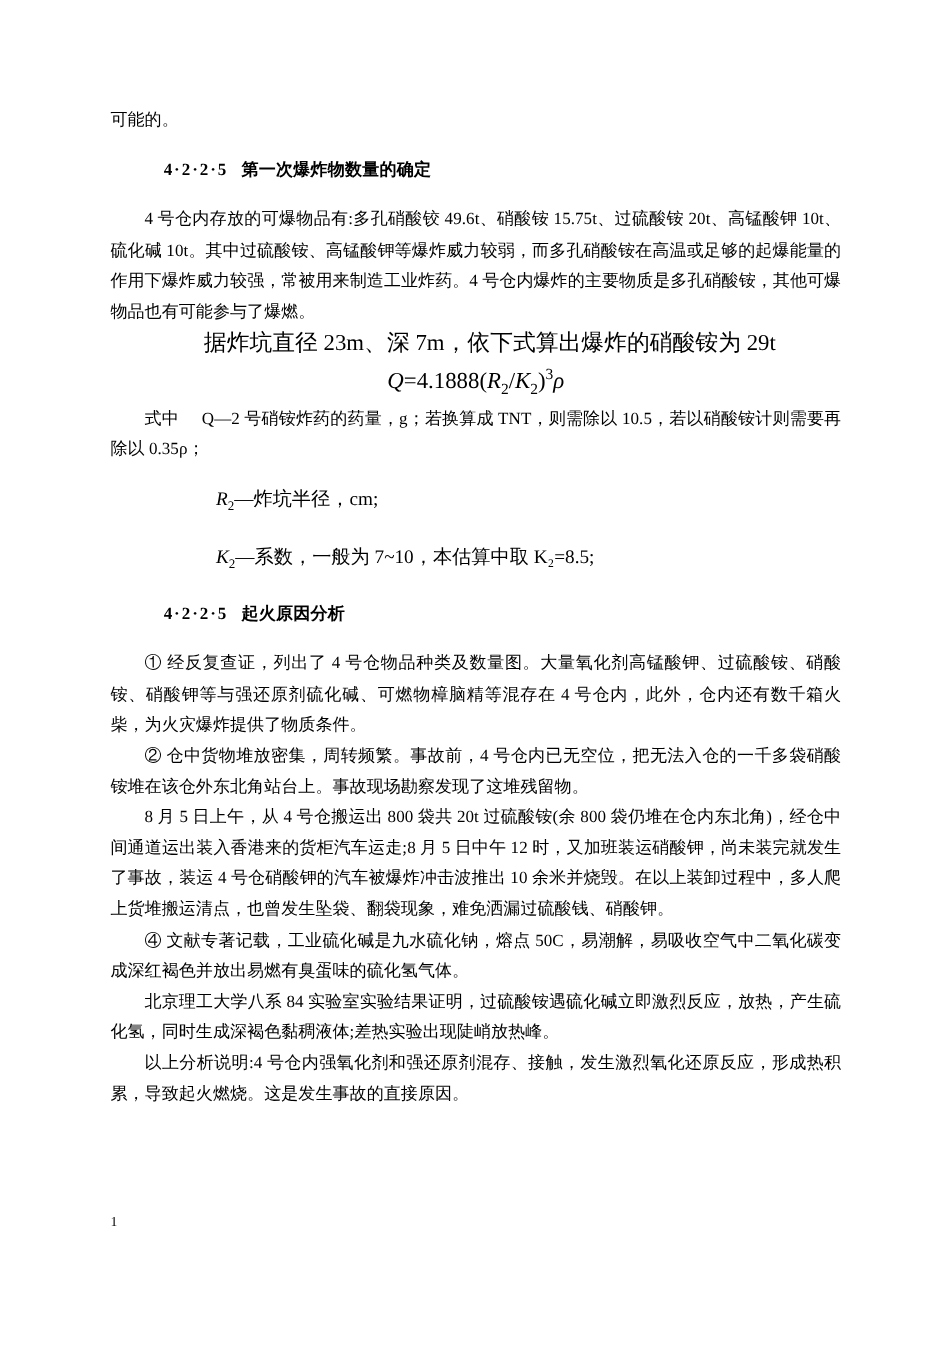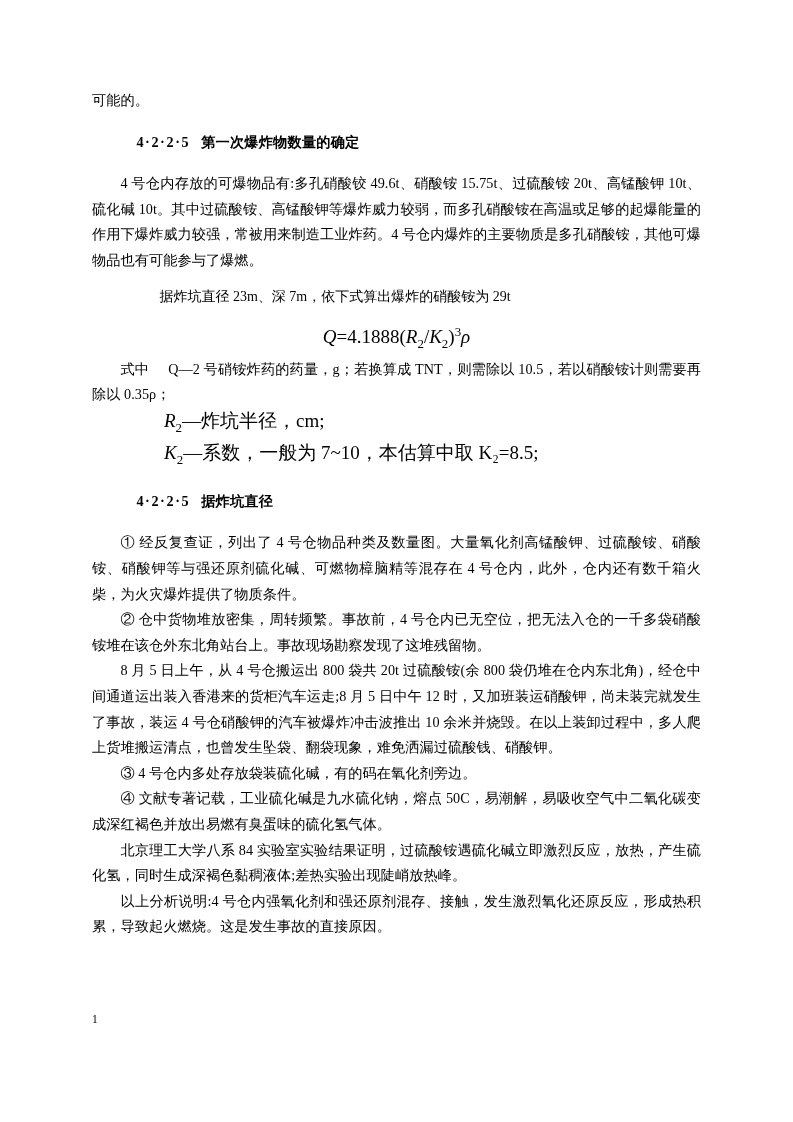--- a/index.html
+++ b/index.html
@@ -62,29 +62,29 @@
     font-size: 19px;
     line-height: 25.6px;
     text-align: center;
     font-family: "Liberation Serif", "DejaVu Serif", serif;
   }
   .formula .it { font-style: italic; }
   .formula sub { font-size: 0.68em; }
   .formula sup { font-size: 0.68em; }
   
   .stmt {
-    margin: 10px;
-    font-size: 14px;
+    margin: 0;
+    font-size: 19px;
     line-height: 25.6px;
     text-indent: 4.1em;
   }
   
   .defline {
-    margin: 0;
-    font-size: 19px;
+    margin: 16px;
+    font-size: 16px;
     line-height: 25.6px;
     padding-left: 72px;
   }
   .defline .sym { font-style: italic; }
   .defline sub { font-size: 0.68em; }
   .shifted-where {
     text-indent: 2em;
   }
   .shifted-where .gap { display: inline-block; width: 1.35em; }
   .pagenum {
@@ -113,30 +113,29 @@
 
     <p class="formula"><span class="it">Q</span><span>=</span><span>4.1888</span>(<span class="it">R</span><sub>2</sub>/<span class="it">K</span><sub>2</sub>)<sup>3</sup><span class="it">ρ</span></p>
 
     <p class="para shifted-where"><span>式中</span><span class="gap"></span><span>Q—2 号硝铵炸药的药量，g；若换算成 TNT，则需除以 10.5，若以硝酸铵计则需要再除以 0.35ρ；</span></p>
 
     <p class="defline"><span class="sym">R</span><sub>2</sub><span>—炸坑半径，cm;</span></p>
 
     <p class="defline"><span class="sym">K</span><sub>2</sub><span>—系数，一般为 7~10，本估算中取 K₂=8.5;</span></p>
 
 
-    <h3 class="heading"><span class="numpart">4·2·2·5</span><span class="titlepart">据炸坑直径</span></h3>
+    <h3 class="heading"><span class="numpart">4·2·2·5</span><span class="titlepart">起火原因分析</span></h3>
 
 
     <p class="para indent2">① 经反复查证，列出了 4 号仓物品种类及数量图。大量氧化剂高锰酸钾、过硫酸铵、硝酸铵、硝酸钾等与强还原剂硫化碱、可燃物樟脑精等混存在 4 号仓内，此外，仓内还有数千箱火柴，为火灾爆炸提供了物质条件。</p>
 
     <p class="para indent2">② 仓中货物堆放密集，周转频繁。事故前，4 号仓内已无空位，把无法入仓的一千多袋硝酸铵堆在该仓外东北角站台上。事故现场勘察发现了这堆残留物。</p>
 
     <p class="para indent2">8 月 5 日上午，从 4 号仓搬运出 800 袋共 20t 过硫酸铵(余 800 袋仍堆在仓内东北角)，经仓中间通道运出装入香港来的货柜汽车运走;8 月 5 日中午 12 时，又加班装运硝酸钾，尚未装完就发生了事故，装运 4 号仓硝酸钾的汽车被爆炸冲击波推出 10 余米并烧毁。在以上装卸过程中，多人爬上货堆搬运清点，也曾发生坠袋、翻袋现象，难免洒漏过硫酸钱、硝酸钾。</p>
 
-    <p class="para indent2">③ 4 号仓内多处存放袋装硫化碱，有的码在氧化剂旁边。</p>
 
     <p class="para indent2">④ 文献专著记载，工业硫化碱是九水硫化钠，熔点 50C，易潮解，易吸收空气中二氧化碳变成深红褐色并放出易燃有臭蛋味的硫化氢气体。</p>
 
     <p class="para indent2">北京理工大学八系 84 实验室实验结果证明，过硫酸铵遇硫化碱立即激烈反应，放热，产生硫化氢，同时生成深褐色黏稠液体;差热实验出现陡峭放热峰。</p>
 
     <p class="para indent2">以上分析说明:4 号仓内强氧化剂和强还原剂混存、接触，发生激烈氧化还原反应，形成热积累，导致起火燃烧。这是发生事故的直接原因。</p>
 
   </div>
 
   <div class="pagenum">1</div>

